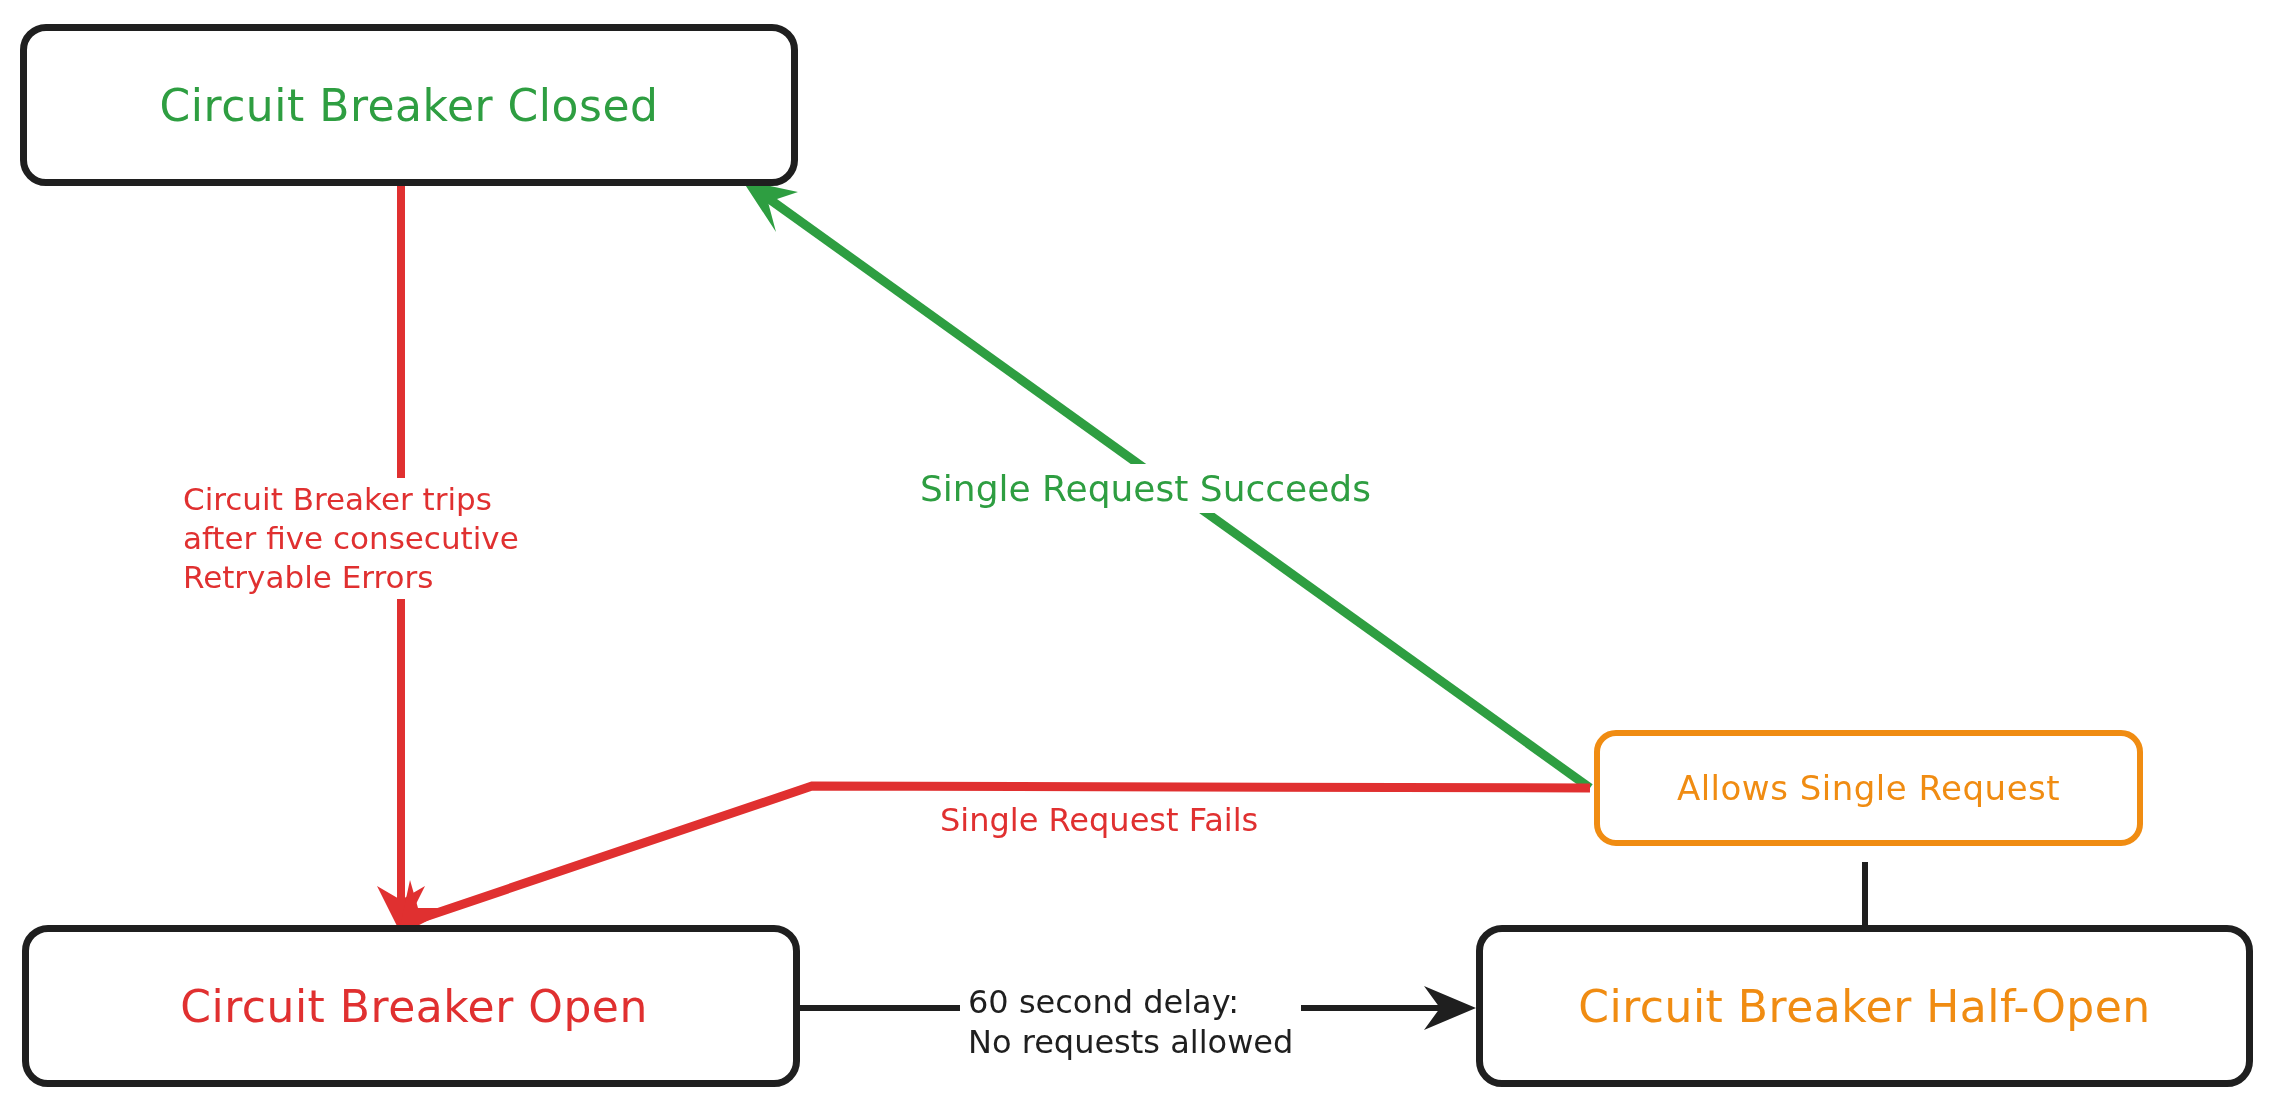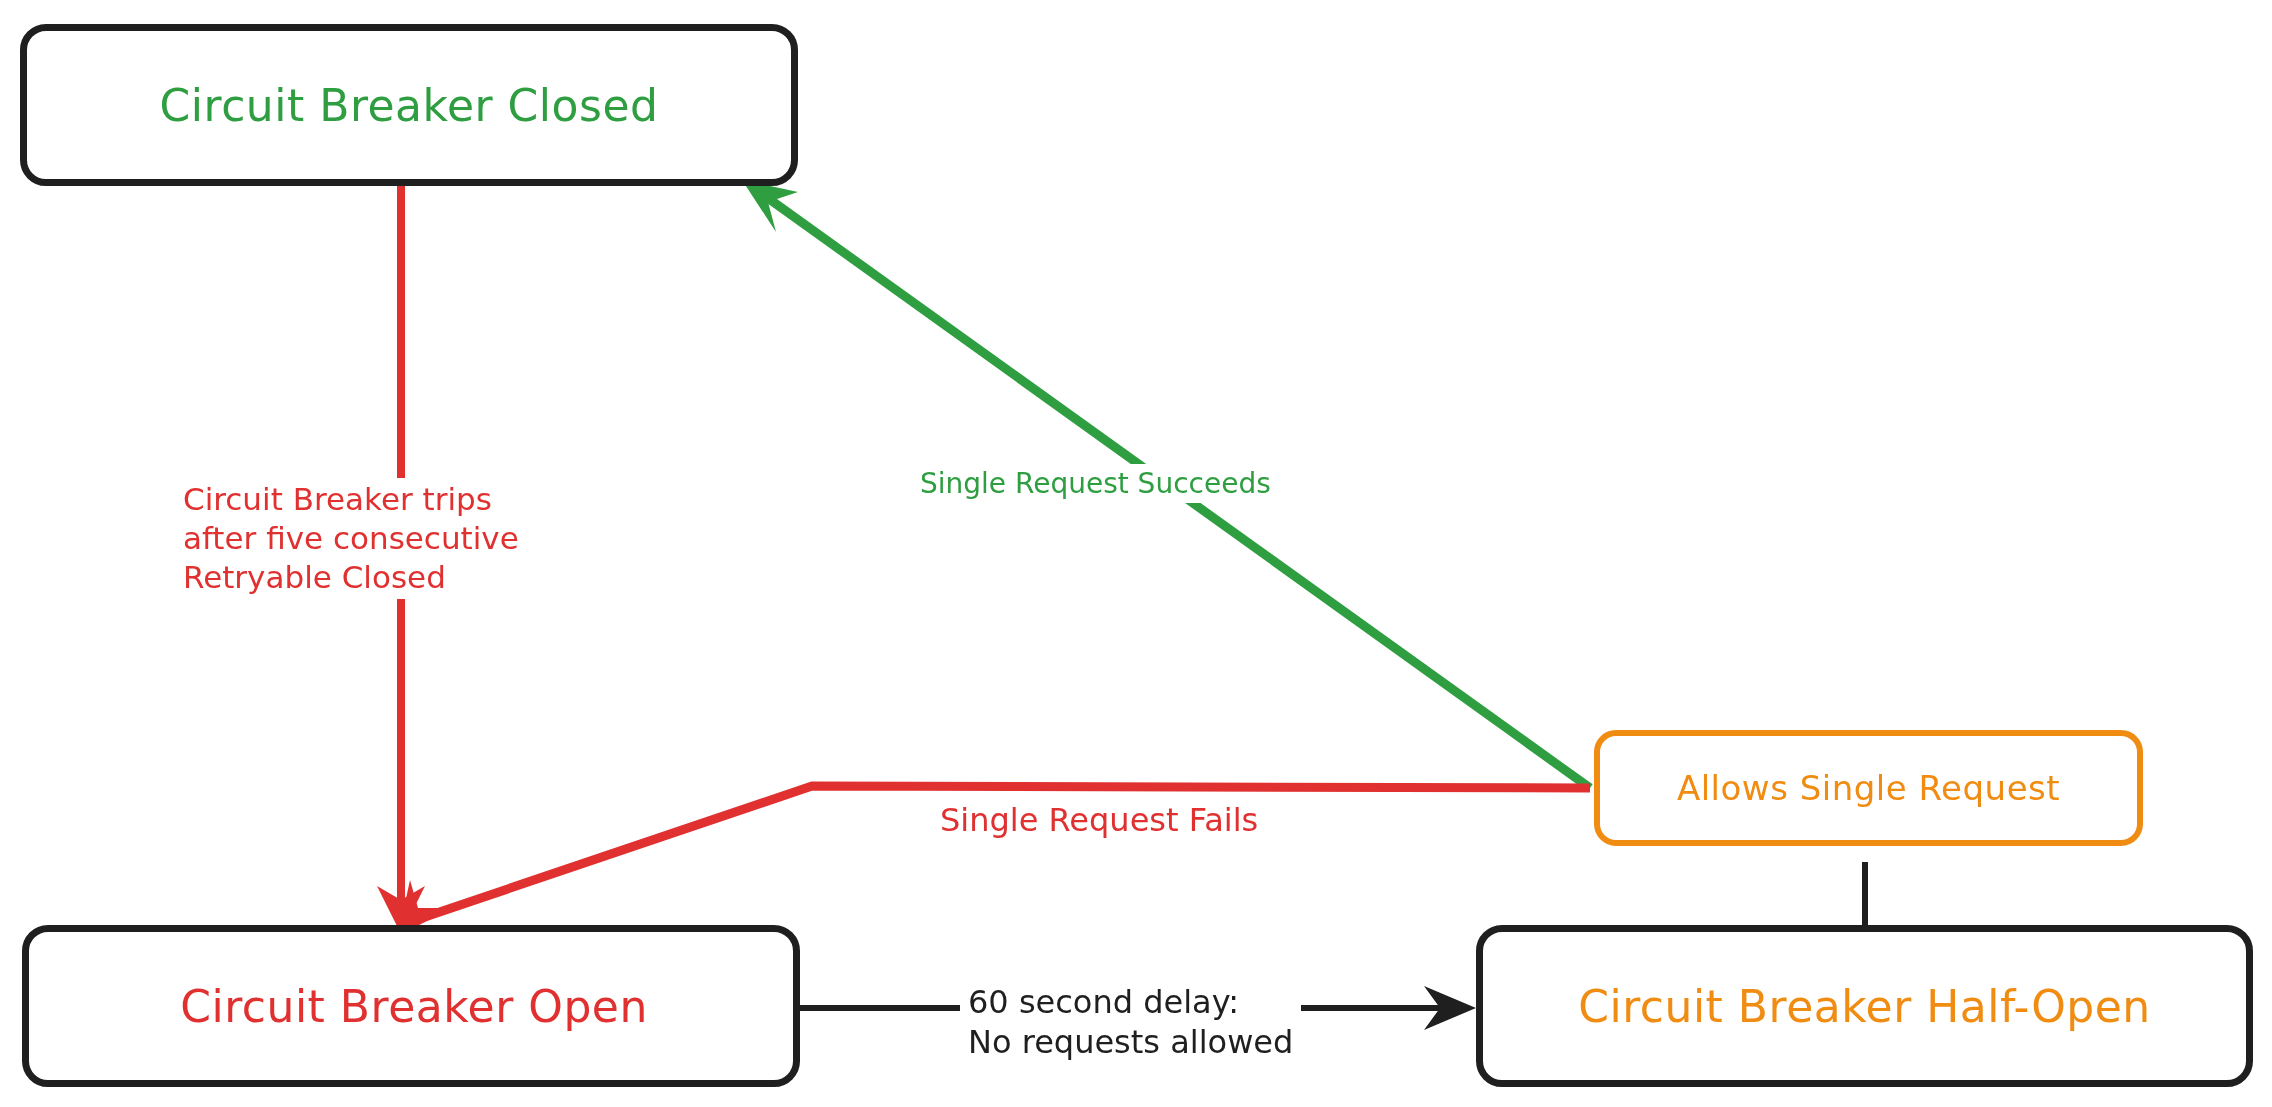--- a/index.html
+++ b/index.html
@@ -98,21 +98,21 @@
     padding: 2px 8px;
     box-sizing: border-box;
   }
   #label-trips {
     left: 175px; top: 478px;
     font-size: 31px;
     color: #e03030;
   }
   #label-succeeds {
     left: 912px; top: 464px;
-    font-size: 28px;
+    font-size: 36px;
     color: #2e9e41;
   }
   #label-fails {
     left: 932px; top: 798px;
     font-size: 32px;
     color: #e03030;
   }
   #label-delay {
     left: 960px; top: 980px;
     font-size: 32px;
@@ -164,21 +164,21 @@
     <span class="node-label">Circuit Breaker Half-Open</span>
   </div>
 
   <div class="node" id="node-allows">
     <span class="node-label">Allows Single Request</span>
   </div>
 
   <div class="edge-label" id="label-trips">
     <span class="edge-label-line">Circuit Breaker trips</span>
     <span class="edge-label-line">after five consecutive</span>
-    <span class="edge-label-line">Retryable Closed</span>
+    <span class="edge-label-line">Retryable Errors</span>
   </div>
 
   <div class="edge-label" id="label-succeeds">
     <span class="edge-label-line">Single Request Succeeds</span>
   </div>
 
   <div class="edge-label" id="label-fails">
     <span class="edge-label-line">Single Request Fails</span>
   </div>
 

